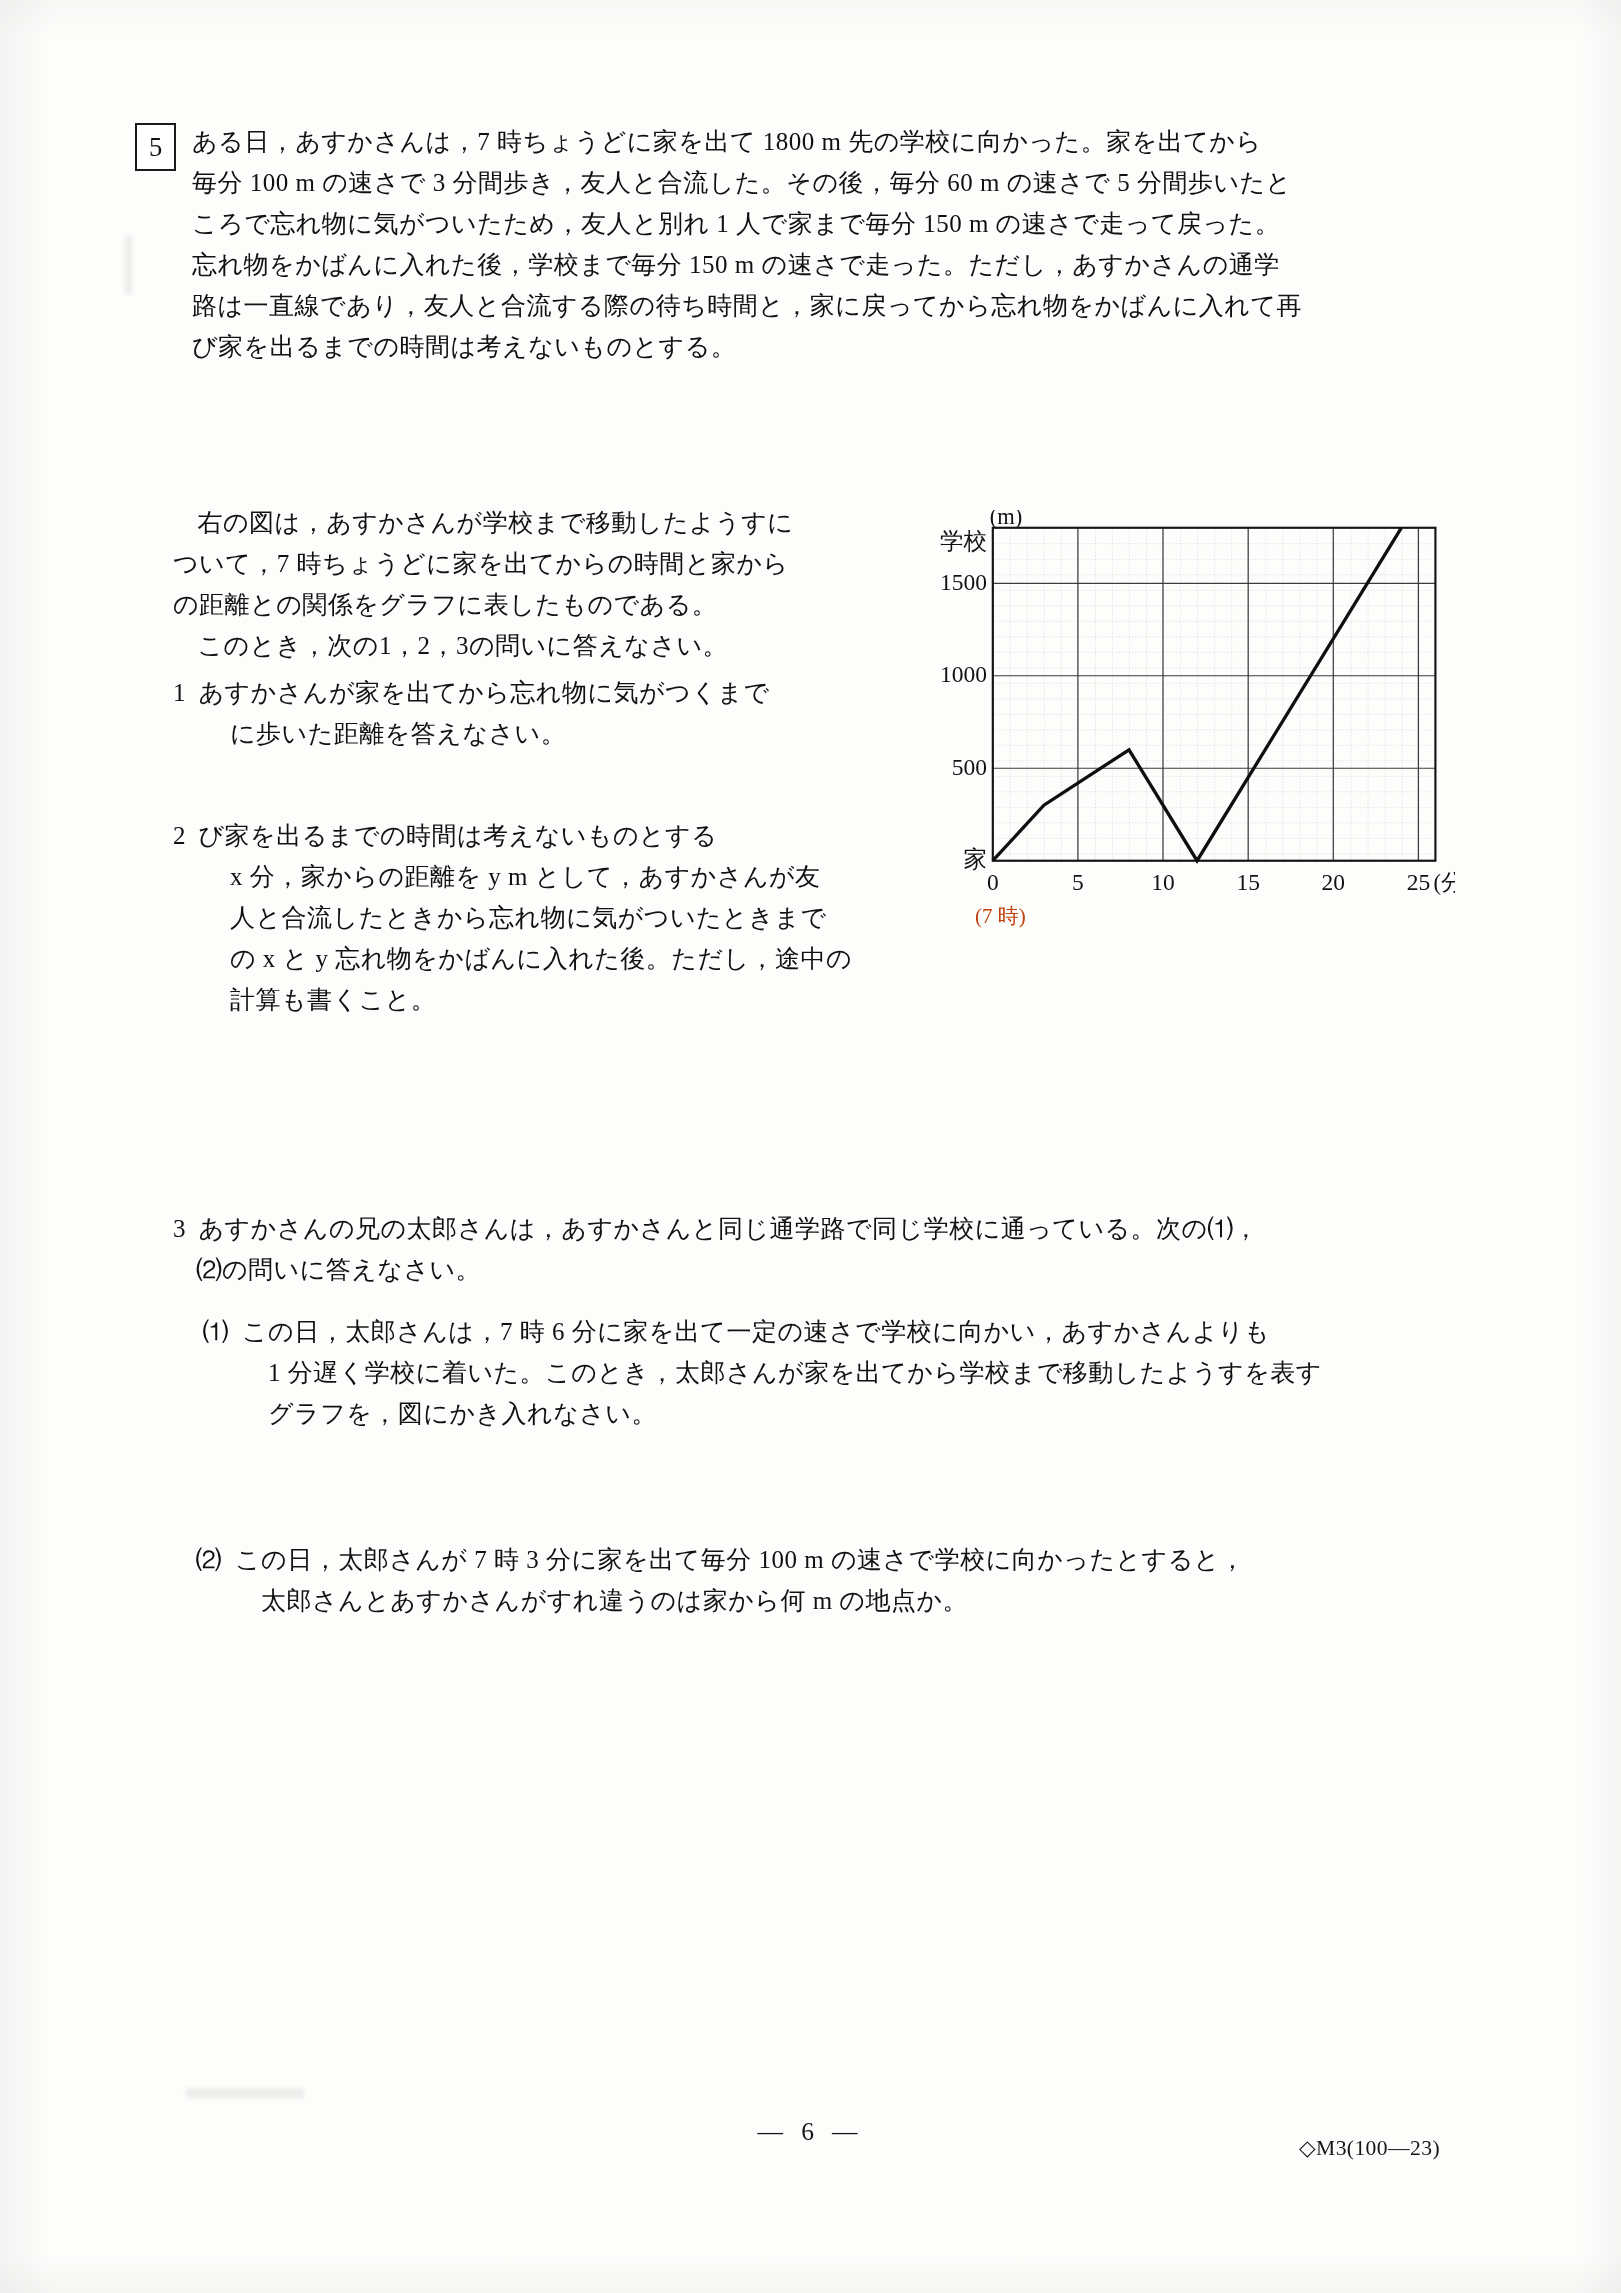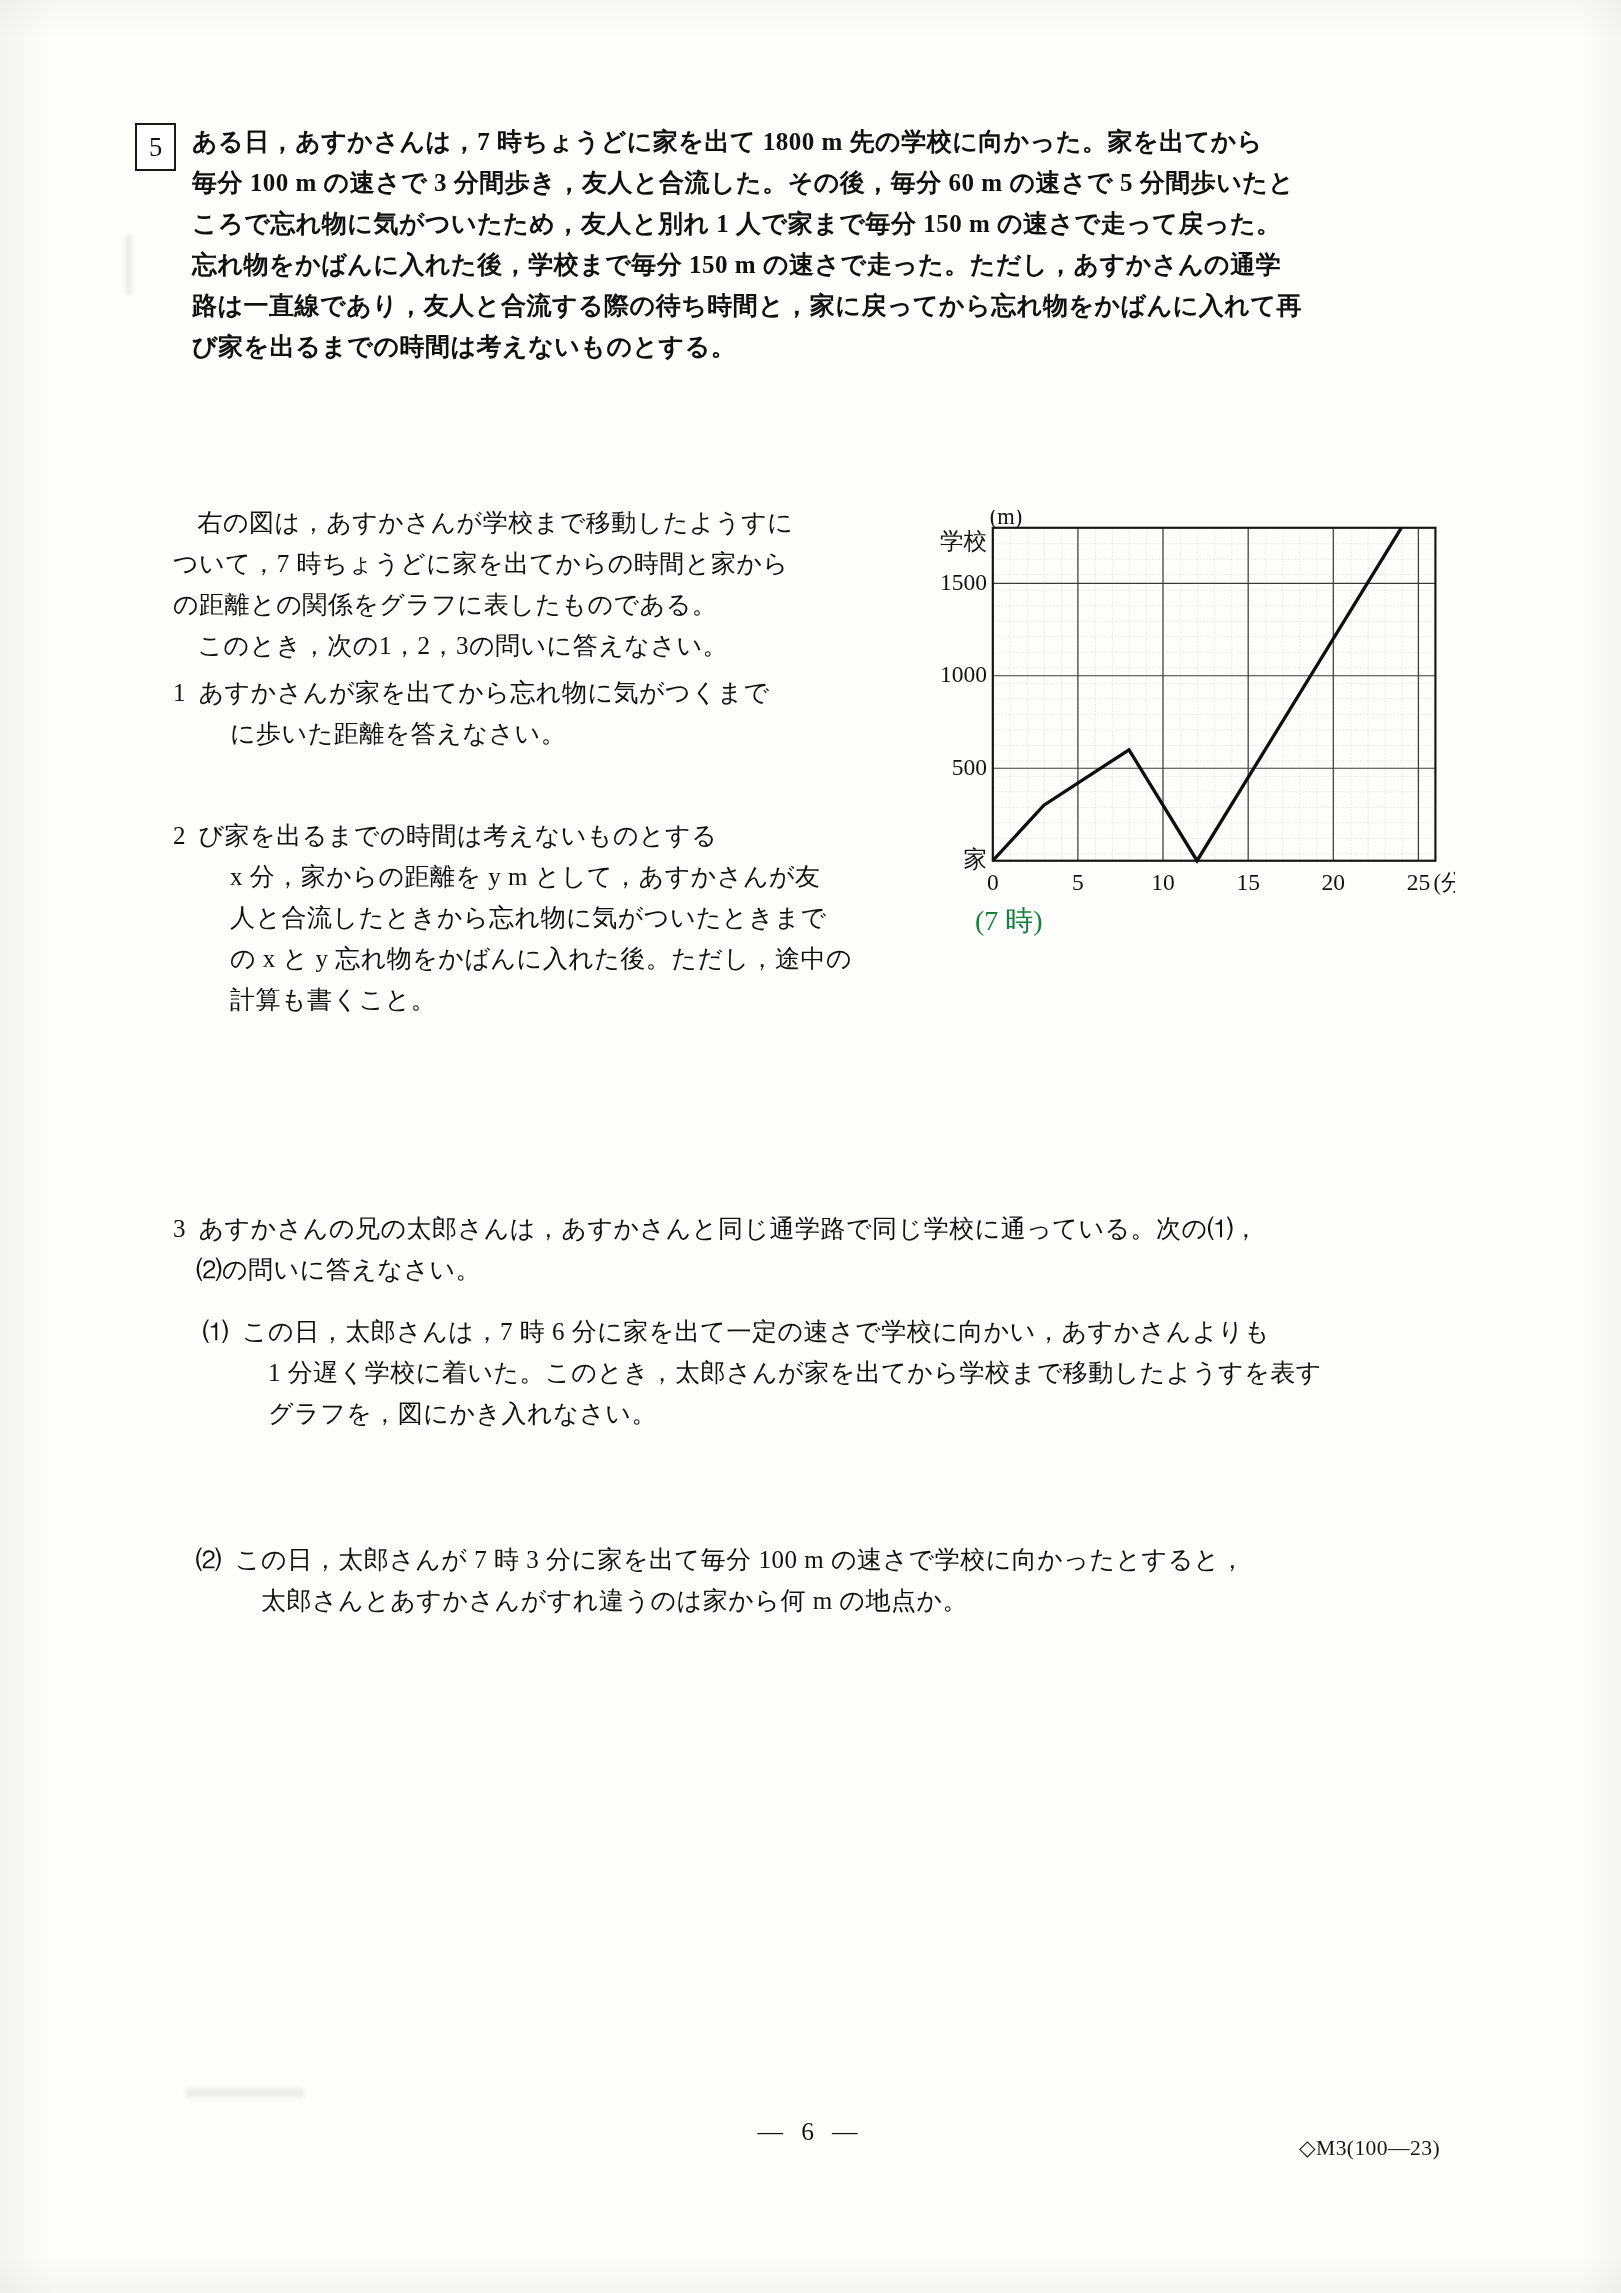--- a/index.html
+++ b/index.html
@@ -70,21 +70,20 @@
   }
   .line.sp {
     height: 41px;
     line-height: 41px;
   }
 
   #intro-para {
     left: 192px;
     top: 122px;
     width: 1264px;
-    font-weight: bold;
   }
   #fig-para {
     left: 173px;
     top: 502px;
     width: 774px;
   }
   #q3-block {
     left: 173px;
     top: 1208px;
     width: 1284px;
@@ -255,21 +254,21 @@
       <text x="58" y="388" font-family="Liberation Serif, DejaVu Serif, serif" font-size="24" fill="#121212" text-anchor="middle">0</text>
       <text x="144.9" y="388" font-family="Liberation Serif, DejaVu Serif, serif" font-size="24" fill="#121212" text-anchor="middle">5</text>
       <text x="231.8" y="388" font-family="Liberation Serif, DejaVu Serif, serif" font-size="24" fill="#121212" text-anchor="middle">10</text>
       <text x="318.8" y="388" font-family="Liberation Serif, DejaVu Serif, serif" font-size="24" fill="#121212" text-anchor="middle">15</text>
       <text x="405.7" y="388" font-family="Liberation Serif, DejaVu Serif, serif" font-size="24" fill="#121212" text-anchor="middle">20</text>
       <text x="492.6" y="388" font-family="Liberation Serif, DejaVu Serif, serif" font-size="24" fill="#121212" text-anchor="middle">25</text>
 
       <text x="508" y="388" font-family="Liberation Serif, DejaVu Serif, serif" font-size="23" fill="#121212" text-anchor="start">(分)</text>
     </svg>
 
-    <div style="position:absolute;left:39px;top:392px;font-size:28px;color:#15803d;white-space:nowrap;">(7 時)</div>
+    <div style="position:absolute;left:39px;top:392px;font-size:21px;color:#c2410c;white-space:nowrap;">(7 時)</div>
   </div>
 
   <div class="para jp" id="q3-block">
     <div class="line sp">
       <span class="num-lbl">3</span><span>あすかさんの兄の太郎さんは，あすかさんと同じ通学路で同じ学校に通っている。次の⑴，</span>
     </div>
     <div class="line sp" style="padding-left:23.5px">⑵の問いに答えなさい。</div>
   </div>
 
   <div class="para jp" id="q3a-block">

